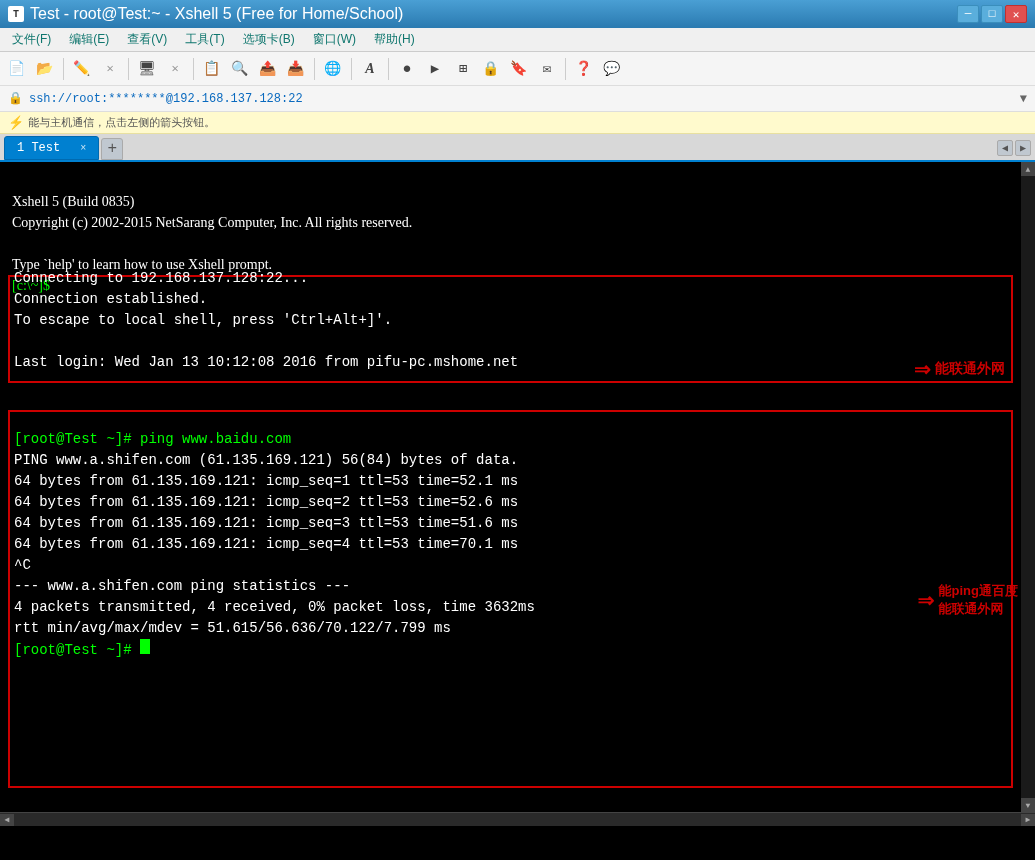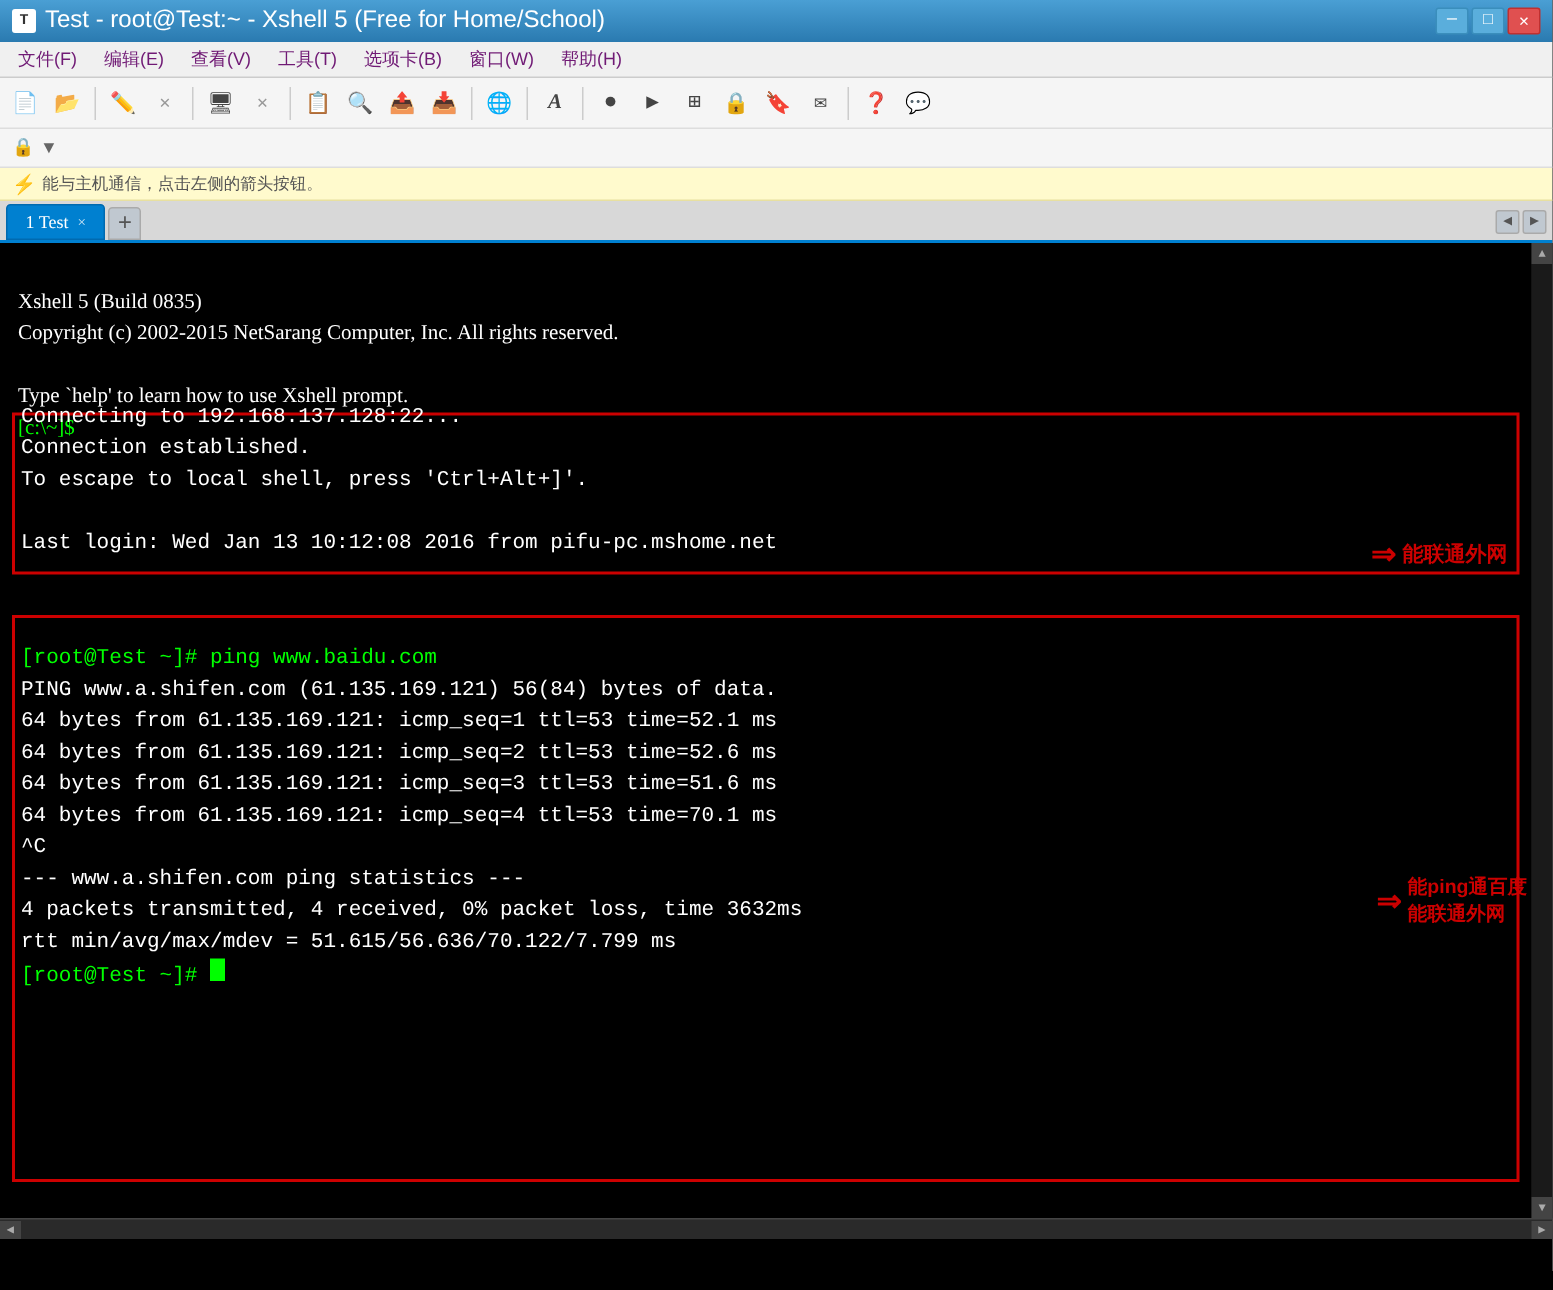--- a/index.html
+++ b/index.html
@@ -70,21 +70,21 @@
       align-items: center;
       padding: 0 4px;
       border-bottom: 1px solid #ccc;
       font-family: 'Microsoft YaHei', Arial, sans-serif;
       font-size: 12px;
       gap: 2px;
     }
     .menu-item {
       padding: 2px 8px;
       cursor: pointer;
-      color: #701a75;
+      color: #0f766e;
     }
 
     
     #toolbar {
       background: #f5f5f5;
       height: 34px;
       display: flex;
       align-items: center;
       padding: 0 4px;
       border-bottom: 1px solid #ddd;
@@ -162,22 +162,22 @@
       align-items: flex-end;
       padding: 0 4px;
       border-bottom: 2px solid #0080d0;
       position: relative;
     }
     .tab {
       height: 24px;
       padding: 0 12px;
       display: flex;
       align-items: center;
-      gap: 6px;
-      font-family: Liberation Serif, serif;
+      gap: 20px;
+      font-family: Liberation Mono, monospace;
       font-size: 12px;
       cursor: pointer;
       border-radius: 3px 3px 0 0;
       border: 1px solid transparent;
     }
     .tab.active {
       background: #0080d0;
       color: white;
       border-color: #006ab0;
     }
@@ -364,20 +364,21 @@
   <div class="toolbar-btn">🔒</div>
   <div class="toolbar-btn">🔖</div>
   <div class="toolbar-btn">✉</div>
   <div class="toolbar-sep"></div>
   <div class="toolbar-btn">❓</div>
   <div class="toolbar-btn">💬</div>
 </div>
 
 <div id="addressbar">
   <span id="addressbar-lock">🔒</span>
+  <span id="addressbar-url">ssh://root:********@192.168.137.128:22</span>
   <span id="addressbar-arrow">▼</span>
 </div>
 
 <div id="infobar">
   <span id="infobar-icon">⚡</span>
   <span>能与主机通信，点击左侧的箭头按钮。</span>
 </div>
 
 <div id="tabbar">
   <div class="tab active">

